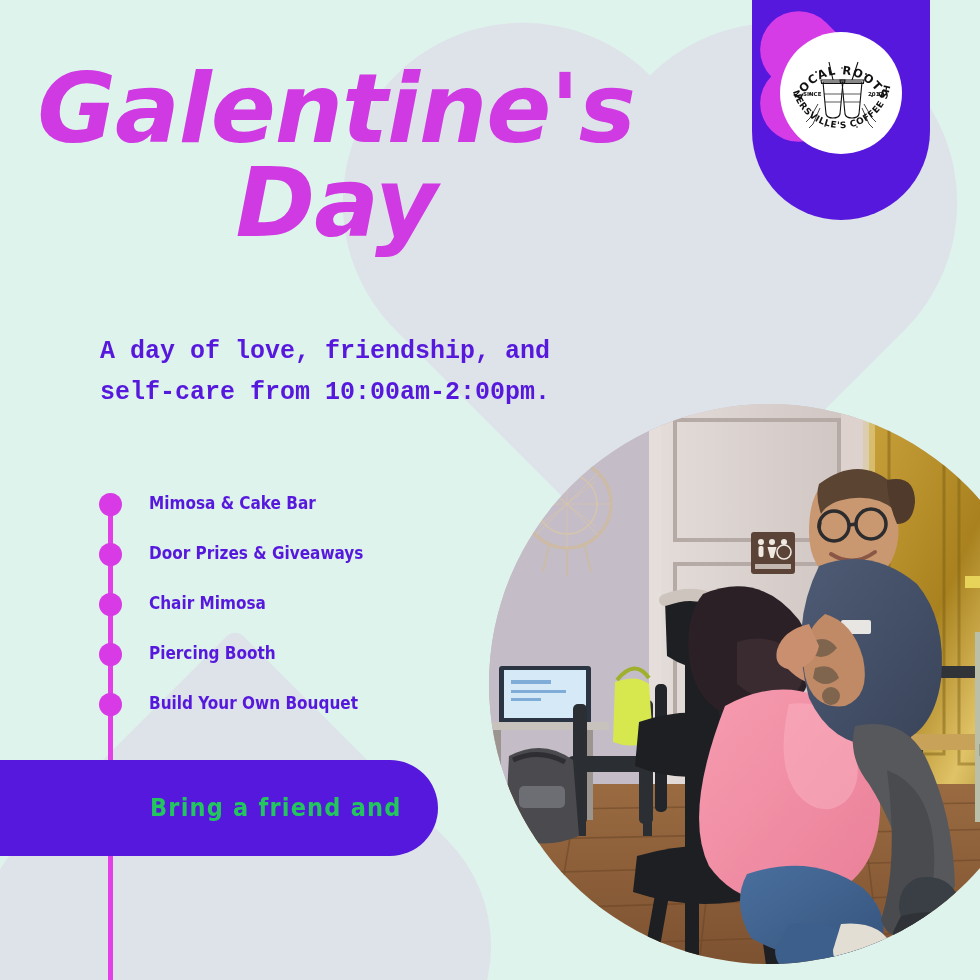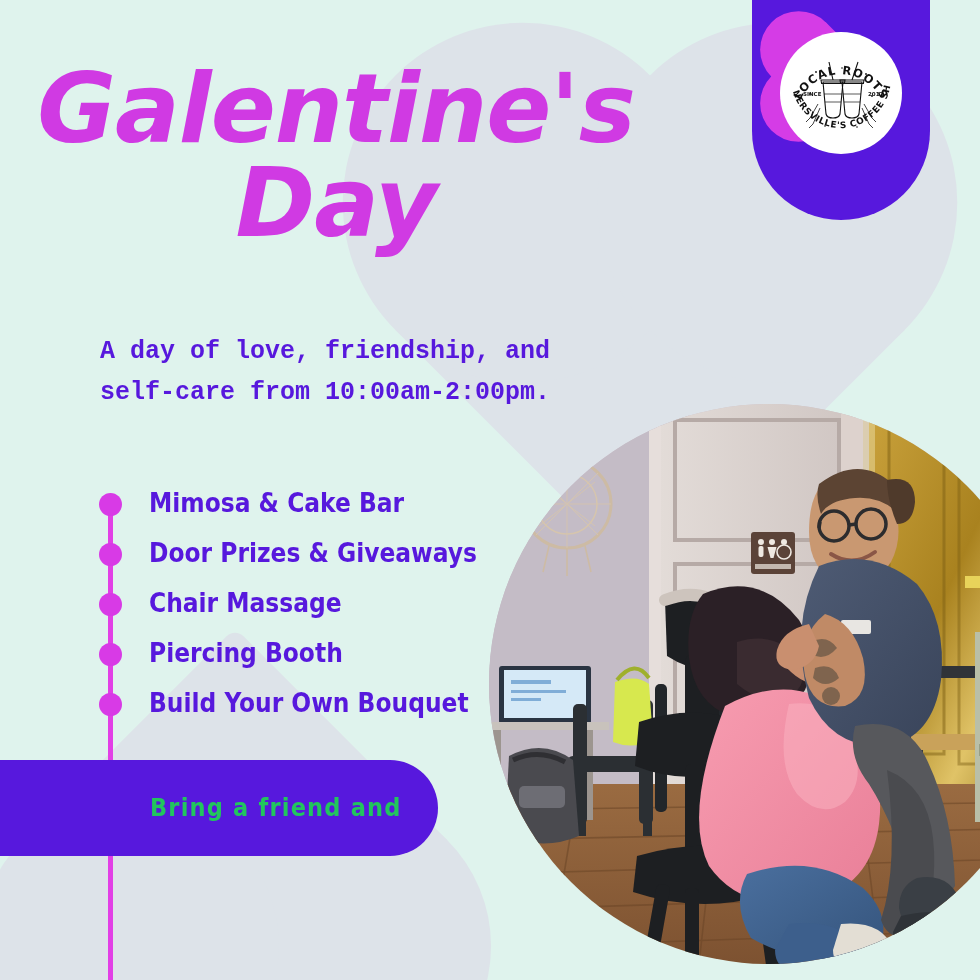--- a/index.html
+++ b/index.html
@@ -153,21 +153,21 @@
     position:absolute;
     left:4px; top:15px;
     width:23px; height:23px;
     border-radius:50%;
     background:#d83ae6;
     z-index:2;
   }
   .tl-label {
     margin-left:54px;
     color:#5718dd;
-    font-size:26px;
+    font-size:17px;
     font-weight:bold;
     white-space:nowrap;
     font-family:"DejaVu Sans Condensed","DejaVu Sans", sans-serif;
   }
 
   
   #cta-banner {
     position:absolute;
     left:-40px; top:760px;
     width:478px; height:96px;
@@ -263,21 +263,21 @@
     <div class="tl-item">
       <span class="tl-dot"></span>
       <span class="tl-label">Mimosa &amp; Cake Bar</span>
     </div>
     <div class="tl-item">
       <span class="tl-dot"></span>
       <span class="tl-label">Door Prizes &amp; Giveaways</span>
     </div>
     <div class="tl-item">
       <span class="tl-dot"></span>
-      <span class="tl-label">Chair Massage</span>
+      <span class="tl-label">Chair Mimosa</span>
     </div>
     <div class="tl-item">
       <span class="tl-dot"></span>
       <span class="tl-label">Piercing Booth</span>
     </div>
     <div class="tl-item">
       <span class="tl-dot"></span>
       <span class="tl-label">Build Your Own Bouquet</span>
     </div>
   </div>

